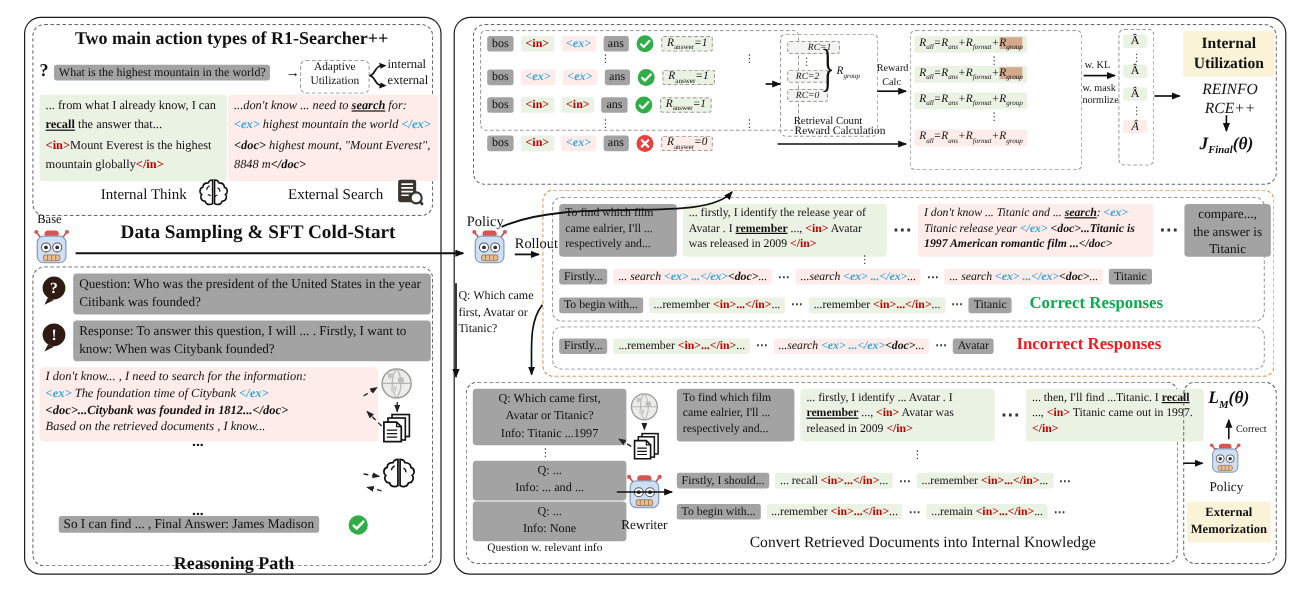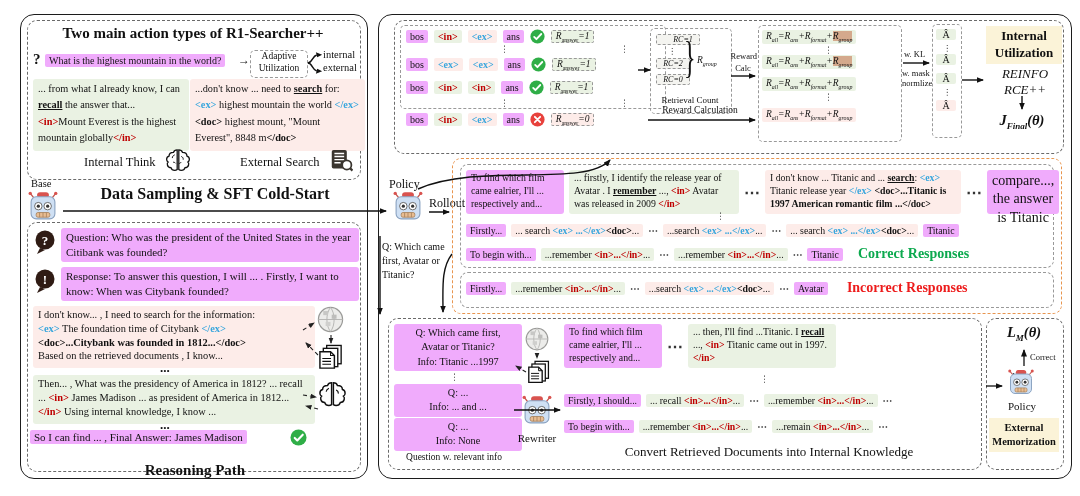--- a/index.html
+++ b/index.html
@@ -5,21 +5,21 @@
   html,body{margin:0;padding:0;background:#fff;}
   #canvas{position:relative;width:1080px;height:496px;background:#fff;
           font-family:"Liberation Serif",serif;color:#111;overflow:hidden;}
   .abs{position:absolute;}
   .panel{border:1.6px solid #1c1c1c;border-radius:14px;}
   .dashed{border:1.2px dashed #6a6a6a;border-radius:10px;}
   .dashed2{border:1.1px dashed #999;border-radius:5px;}
   .orange{border:1.6px dashed #e8954f;border-radius:9px;}
   .chip{display:inline-block;padding:1px 4px;border-radius:2px;white-space:nowrap;}
   .blk{display:block;padding:2px 5px;border-radius:3px;}
-  .bgG{background:#f0abfc;} .bgGr{background:#eaf2e3;} .bgPk{background:#fdece9;}
+  .bgG{background:#a3a3a3;} .bgGr{background:#eaf2e3;} .bgPk{background:#fdece9;font-style:italic;}
   .yellow{background:#fbf3d8;}
   .tin{color:#bf0000;font-weight:bold;} .tex{color:#38a6dd;font-weight:bold;}
   .b{font-weight:bold;} .i{font-style:italic;} .ubl{font-weight:bold;text-decoration:underline;}
   .ctr{text-align:center;}
   .f8{font-size:8.5px;} .f9{font-size:9px;} .f95{font-size:9.5px;} .f10{font-size:10px;}
   .f105{font-size:10.5px;} .f11{font-size:11px;} .f12{font-size:12px;}
   .f125{font-size:12.5px;} .f13{font-size:13px;} .f14{font-size:14px;} .f15{font-size:15px;}
   .f16{font-size:16px;}
   .frow{display:flex;align-items:center;}
   .rbox{border:1px dashed #999;background:#eaf2e3;font-size:9.5px;padding:0 4px;border-radius:2px;white-space:nowrap;}
@@ -146,33 +146,30 @@
     <svg width="27" height="27" viewBox="0 0 28 28">
       <rect x="9" y="1.5" width="15" height="19" fill="#fff" stroke="#111" stroke-width="1.4"></rect>
       <rect x="5.5" y="4.5" width="15" height="19" fill="#fff" stroke="#111" stroke-width="1.4"></rect>
       <path d="M2 8h11l4 4v13H2z" fill="#fff" stroke="#111" stroke-width="1.5"></path>
       <path d="M13 8v4h4" fill="none" stroke="#111" stroke-width="1.1"></path>
       <path d="M4.5 15h9M4.5 18h9M4.5 21h9" stroke="#111" stroke-width="1.1"></path>
     </svg>
   </div>
   <div class="abs b f13" style="left:160px;top:360px;">...</div>
 
-  <div class="abs blk bgGr" style="left:33px;top:375px;width:272px;height:45px;font-size:10.4px;line-height:1.33;">
-    <span>Then... , What was the presidency of America in 1812? ... recall ... </span><span class="tin">&lt;in&gt;</span><span> James Madison ... as president of America in 1812...</span><span class="tin">&lt;/in&gt;</span><span> Using internal knowledge, I know ...</span>
-  </div>
   <div class="abs" style="left:318px;top:381px;">
     <svg width="29" height="27" viewBox="0 0 32 30">
       <path d="M15 2c-2.5 0-4 1.5-4.5 3C7 5 5 7 5 9.5c-2 .5-3 2-3 4 0 1.5.7 2.7 1.8 3.4C3 17.6 2.6 19 3 20.5c.5 2 2.2 3.3 4.3 3.3.6 2 2.4 3.4 4.7 3.4 1.2 0 2.2-.4 3-1V2z" fill="none" stroke="#111" stroke-width="1.6"></path>
       <path d="M17 2c2.5 0 4 1.5 4.5 3C24.9 5 27 7 27 9.5c2 .5 3 2 3 4 0 1.5-.7 2.7-1.8 3.4.8.7 1.2 2.1.8 3.6-.5 2-2.2 3.3-4.3 3.3-.6 2-2.4 3.4-4.7 3.4-1.2 0-2.2-.4-3-1V2z" fill="none" stroke="#111" stroke-width="1.6"></path>
       <path d="M12 8c-2 1-3 2-3 4m11-2c2 .8 2.6 2.2 2.4 4" stroke="#111" fill="none" stroke-width="1.2"></path>
     </svg>
   </div>
   <div class="abs b f13" style="left:160px;top:417px;">...</div>
 
-  <div class="abs chip bgG f11" style="left:30px;top:430px;">
+  <div class="abs chip bgG f11" style="left:49px;top:430px;">
     <span>So I can find ... , Final Answer: James Madison</span>
   </div>
   <div class="abs" style="left:290px;top:429px;">
     <svg width="17" height="17" viewBox="0 0 18 18">
         <circle cx="9" cy="9" r="8.5" fill="#2fae47"></circle>
         <path d="M5 9.5l2.7 2.7L13.5 6" stroke="#fff" stroke-width="2.2" fill="none" stroke-linecap="round" stroke-linejoin="round"></path>
       </svg>
   </div>
   <div class="abs b f15 ctr" style="left:80px;top:462px;width:230px;">Reasoning Path</div>
 
@@ -320,21 +317,21 @@
 
   <div class="abs orange" style="left:452px;top:158px;width:608px;height:154px;"></div>
 
   <div class="abs dashed2" style="left:460px;top:164px;width:592px;height:102px;border-radius:8px;"></div>
   <div class="abs frow" style="left:466px;top:170px;gap:5px;">
     <span class="blk bgG" style="width:88px;height:40px;font-size:9.8px;line-height:1.32;">To find which film came ealrier, I'll ... respectively and...</span>
     <span class="blk bgGr" style="width:160px;height:40px;font-size:9.8px;line-height:1.32;"><span>... firstly, I identify the release year of Avatar . I </span><span class="ubl">remember</span><span> ..., </span><span class="tin">&lt;in&gt;</span><span> Avatar was released in 2009 </span><span class="tin">&lt;/in&gt;</span></span>
     <span class="b dots">⋯</span>
     <span class="blk bgPk" style="width:186px;height:40px;font-size:9.8px;line-height:1.32;"><span>I don't know ... Titanic and ... </span><span class="ubl">search</span><span>: </span><span class="tex">&lt;ex&gt;</span><span> Titanic release year </span><span class="tex">&lt;/ex&gt;</span> <span class="b"><span>&lt;doc&gt;</span><span>...Titanic is 1997 American romantic  film ...</span><span>&lt;/doc&gt;</span></span></span>
     <span class="b dots">⋯</span>
-    <span class="blk bgG ctr" style="width:62px;height:40px;font-size:14px;line-height:1.32;">compare..., the answer is Titanic</span>
+    <span class="blk bgG ctr" style="width:62px;height:40px;font-size:11px;line-height:1.32;">compare..., the answer is Titanic</span>
   </div>
   <div class="abs f9 dots" style="left:716px;top:211px;">⋮</div>
   <div class="abs frow" style="left:466px;top:224px;gap:5px;font-size:9.8px;">
     <span class="chip bgG">Firstly...</span>
     <span class="chip bgPk"><span>... search </span><span class="tex">&lt;ex&gt; ...&lt;/ex&gt;</span><span class="b">&lt;doc&gt;</span><span>...</span></span>
     <span class="b dots">⋯</span>
     <span class="chip bgPk"><span>...search </span><span class="tex">&lt;ex&gt; ...&lt;/ex&gt;</span><span>...</span></span>
     <span class="b dots">⋯</span>
     <span class="chip bgPk"><span>... search </span><span class="tex">&lt;ex&gt; ...&lt;/ex&gt;</span><span class="b">&lt;doc&gt;</span><span>...</span></span>
     <span class="chip bgG">Titanic</span>
@@ -407,20 +404,21 @@
       <rect x="12" y="26.5" width="16" height="5.5" rx="2" fill="#e9bd92" stroke="#a8835f"></rect>
       <line x1="16" y1="26.5" x2="16" y2="32" stroke="#a8835f"></line>
         <line x1="20" y1="26.5" x2="20" y2="32" stroke="#a8835f"></line>
         <line x1="24" y1="26.5" x2="24" y2="32" stroke="#a8835f"></line>
     </svg>
   </div>
   <div class="abs f11 ctr" style="left:512px;top:432px;width:50px;">Rewriter</div>
 
   <div class="abs frow" style="left:564px;top:324px;gap:5px;">
     <span class="blk bgG" style="width:88px;height:40px;font-size:9.8px;line-height:1.32;">To find which  film came ealrier, I'll ... respectively and...</span>
+    <span class="blk bgGr" style="width:152px;height:40px;font-size:9.8px;line-height:1.32;"><span>... firstly, I identify ... Avatar . I </span><span class="ubl">remember</span><span> ..., </span><span class="tin">&lt;in&gt;</span><span> Avatar was released in 2009 </span><span class="tin">&lt;/in&gt;</span></span>
     <span class="b dots">⋯</span>
     <span class="blk bgGr" style="width:138px;height:40px;font-size:9.8px;line-height:1.32;"><span>... then, I'll find ...Titanic. I </span><span class="ubl">recall</span><span> ..., </span><span class="tin">&lt;in&gt;</span><span> Titanic came out in 1997.</span><span class="tin">&lt;/in&gt;</span></span>
   </div>
   <div class="abs f9 dots" style="left:760px;top:374px;">⋮</div>
   <div class="abs frow" style="left:564px;top:394px;gap:5px;font-size:9.8px;">
     <span class="chip bgG">Firstly, I should...</span>
     <span class="chip bgGr"><span>... recall </span><span class="tin">&lt;in&gt;...&lt;/in&gt;</span><span>...</span></span>
     <span class="b dots">⋯</span>
     <span class="chip bgGr"><span>...remember </span><span class="tin">&lt;in&gt;...&lt;/in&gt;</span><span>...</span></span>
     <span class="b dots">⋯</span>

